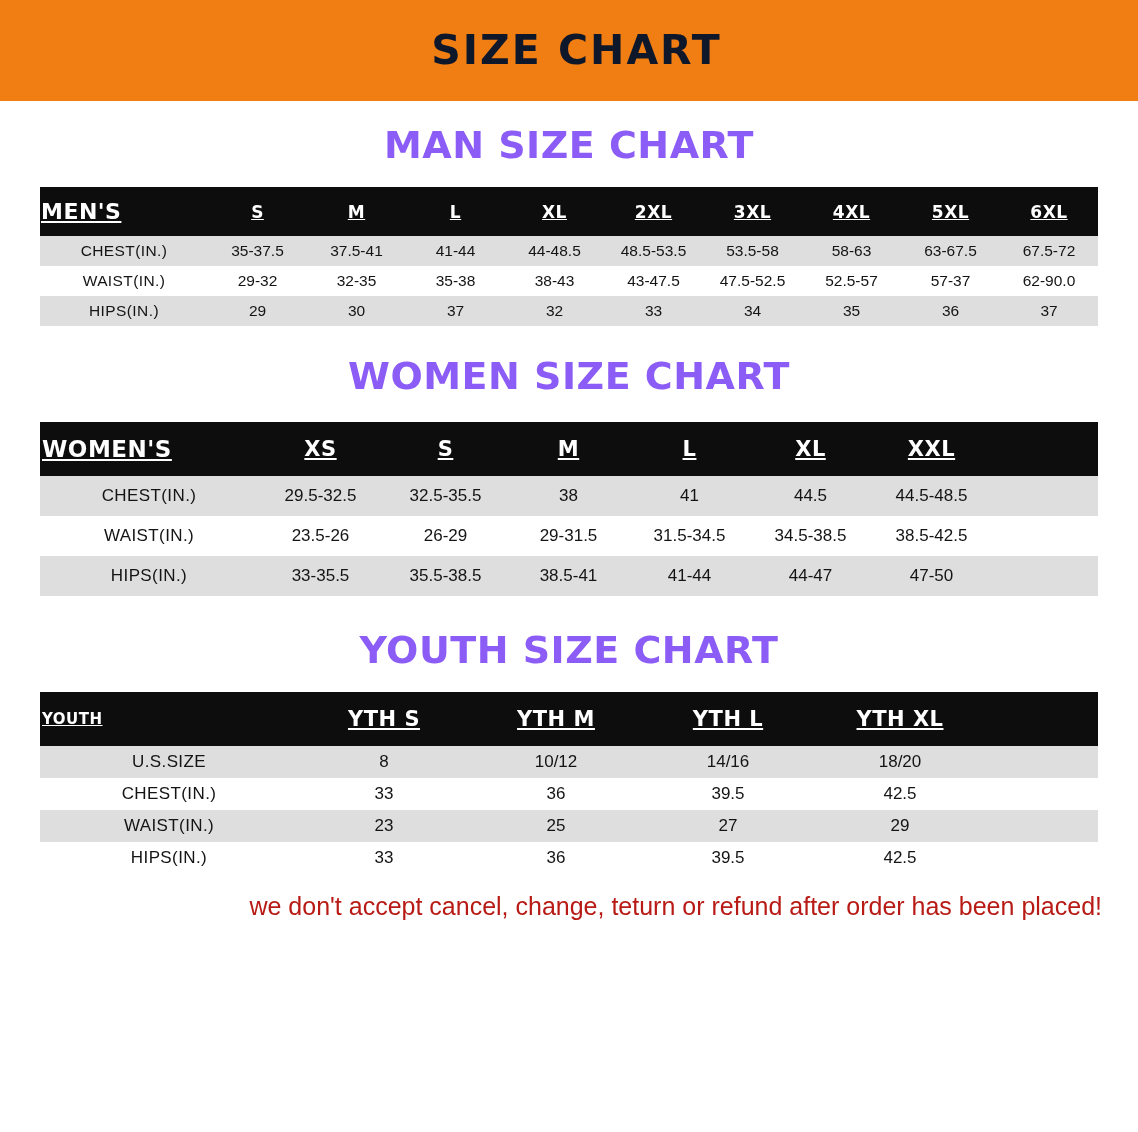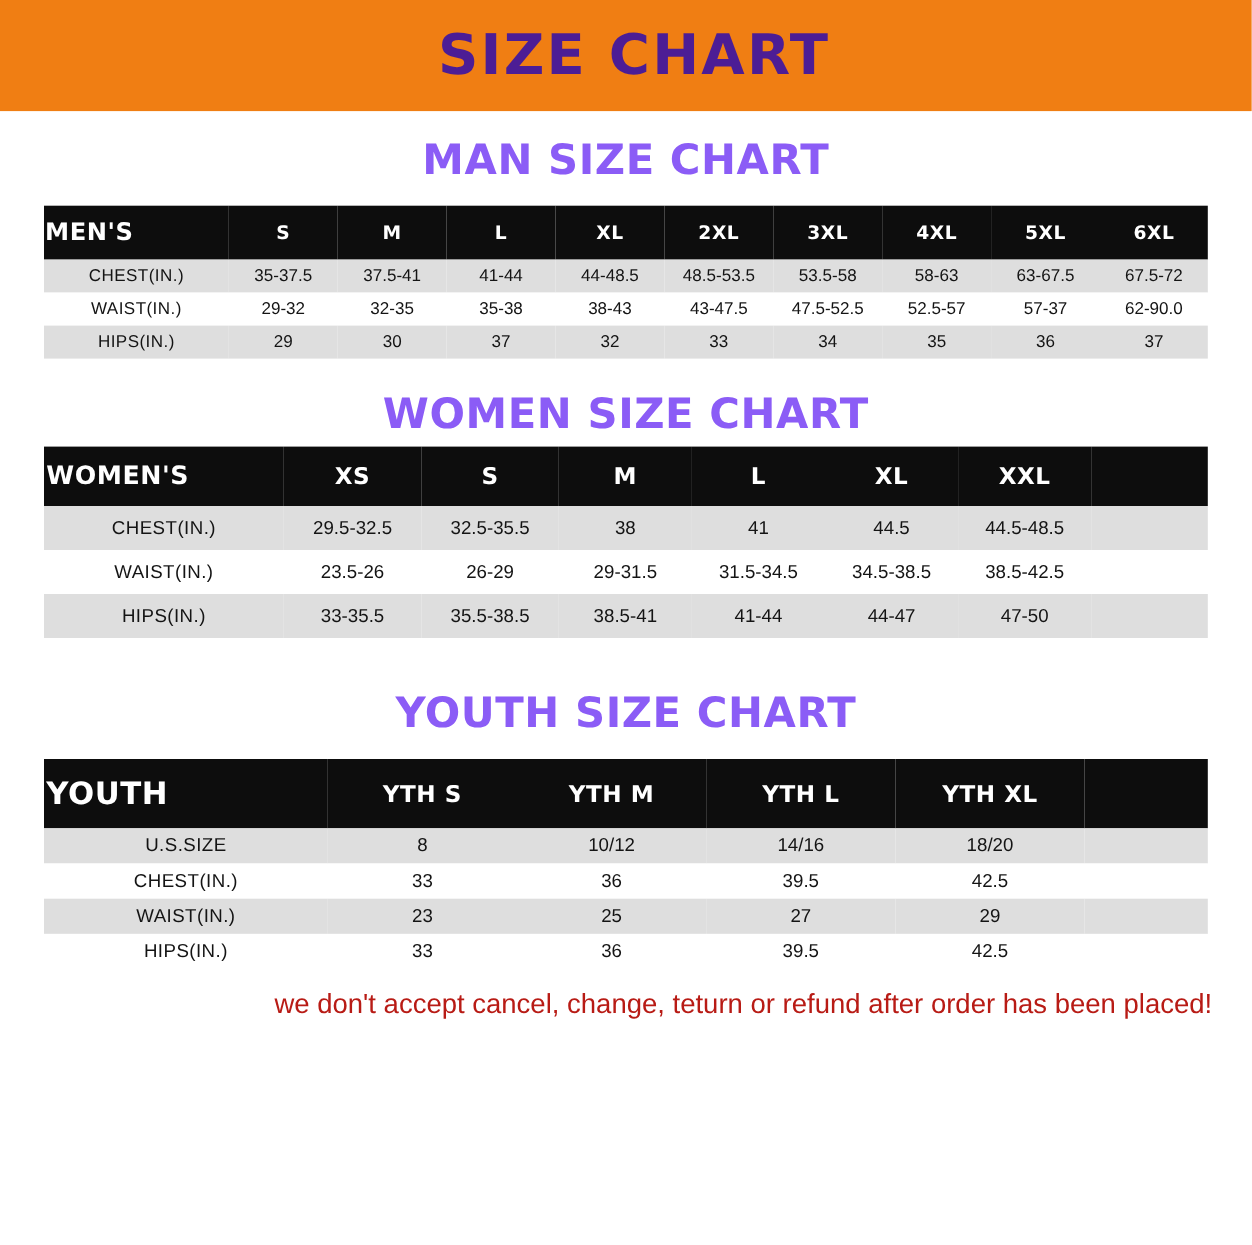--- a/index.html
+++ b/index.html
@@ -20,57 +20,58 @@
     height: 101px;
     background: #f07e13;
     display: flex;
     align-items: center;
     justify-content: center;
     box-sizing: border-box;
   }
   .banner-title {
     font-family: "DejaVu Sans", sans-serif;
     font-weight: bold;
-    font-size: 51px;
+    font-size: 41px;
     letter-spacing: 2px;
-    color: #4c1d95;
+    color: #0f172a;
     line-height: 1;
     margin-left: 15px;
   }
 
   
   .section-title {
     text-align: center;
     font-family: "DejaVu Sans", sans-serif;
     font-weight: bold;
     color: #8b5cf6;
     letter-spacing: 0.5px;
   }
   .t-man   { font-size: 38px; margin-top: 22px; margin-bottom: 20px; }
-  .t-women { font-size: 38px; margin-top: 28px; margin-bottom: 8px; }
-  .t-youth { font-size: 38px; margin-top: 46px; margin-bottom: 20px; }
+  .t-women { font-size: 38px; margin-top: 28px; margin-bottom: 24px; }
+  .t-youth { font-size: 38px; margin-top: 32px; margin-bottom: 20px; }
 
   
   .table-wrap {
     margin: 0 40px;
   }
   table {
     width: 1058px;
     border-collapse: collapse;
     table-layout: fixed;
   }
   thead th {
     background: #0d0d0d;
     color: #ffffff;
     font-family: "DejaVu Sans", sans-serif;
     font-weight: bold;
     text-align: center;
     padding: 11px 2px;
     font-size: 19px;
     letter-spacing: 0.5px;
+    text-decoration: underline;
   }
   thead th.row-head {
     text-align: left;
     padding-left: 16px;
     font-size: 22px;
   }
   tbody td {
     text-align: center;
     padding: 7px 2px;
     font-size: 16.5px;
@@ -89,21 +90,21 @@
   #men-table thead th.row-head { font-size: 22px; }
   #men-table tbody td { font-size: 15.5px; padding: 6px 1px; }
 
   
   #women-table thead th { font-size: 21px; padding: 14px 2px; }
   #women-table thead th.row-head { font-size: 23px; }
   #women-table tbody td { font-size: 17px; padding: 10px 2px; }
 
   
   #youth-table thead th { font-size: 21px; padding: 15px 2px; }
-  #youth-table thead th.row-head { font-size: 28px; }
+  #youth-table thead th.row-head { font-size: 15px; }
   #youth-table tbody td { font-size: 17px; padding: 6px 2px; }
 
   
   .note {
     margin: 16px 36px 0 36px;
     color: #b81b15;
     font-family: "Liberation Sans", sans-serif;
     font-size: 25px;
     line-height: 1.35;
     text-align: left;

